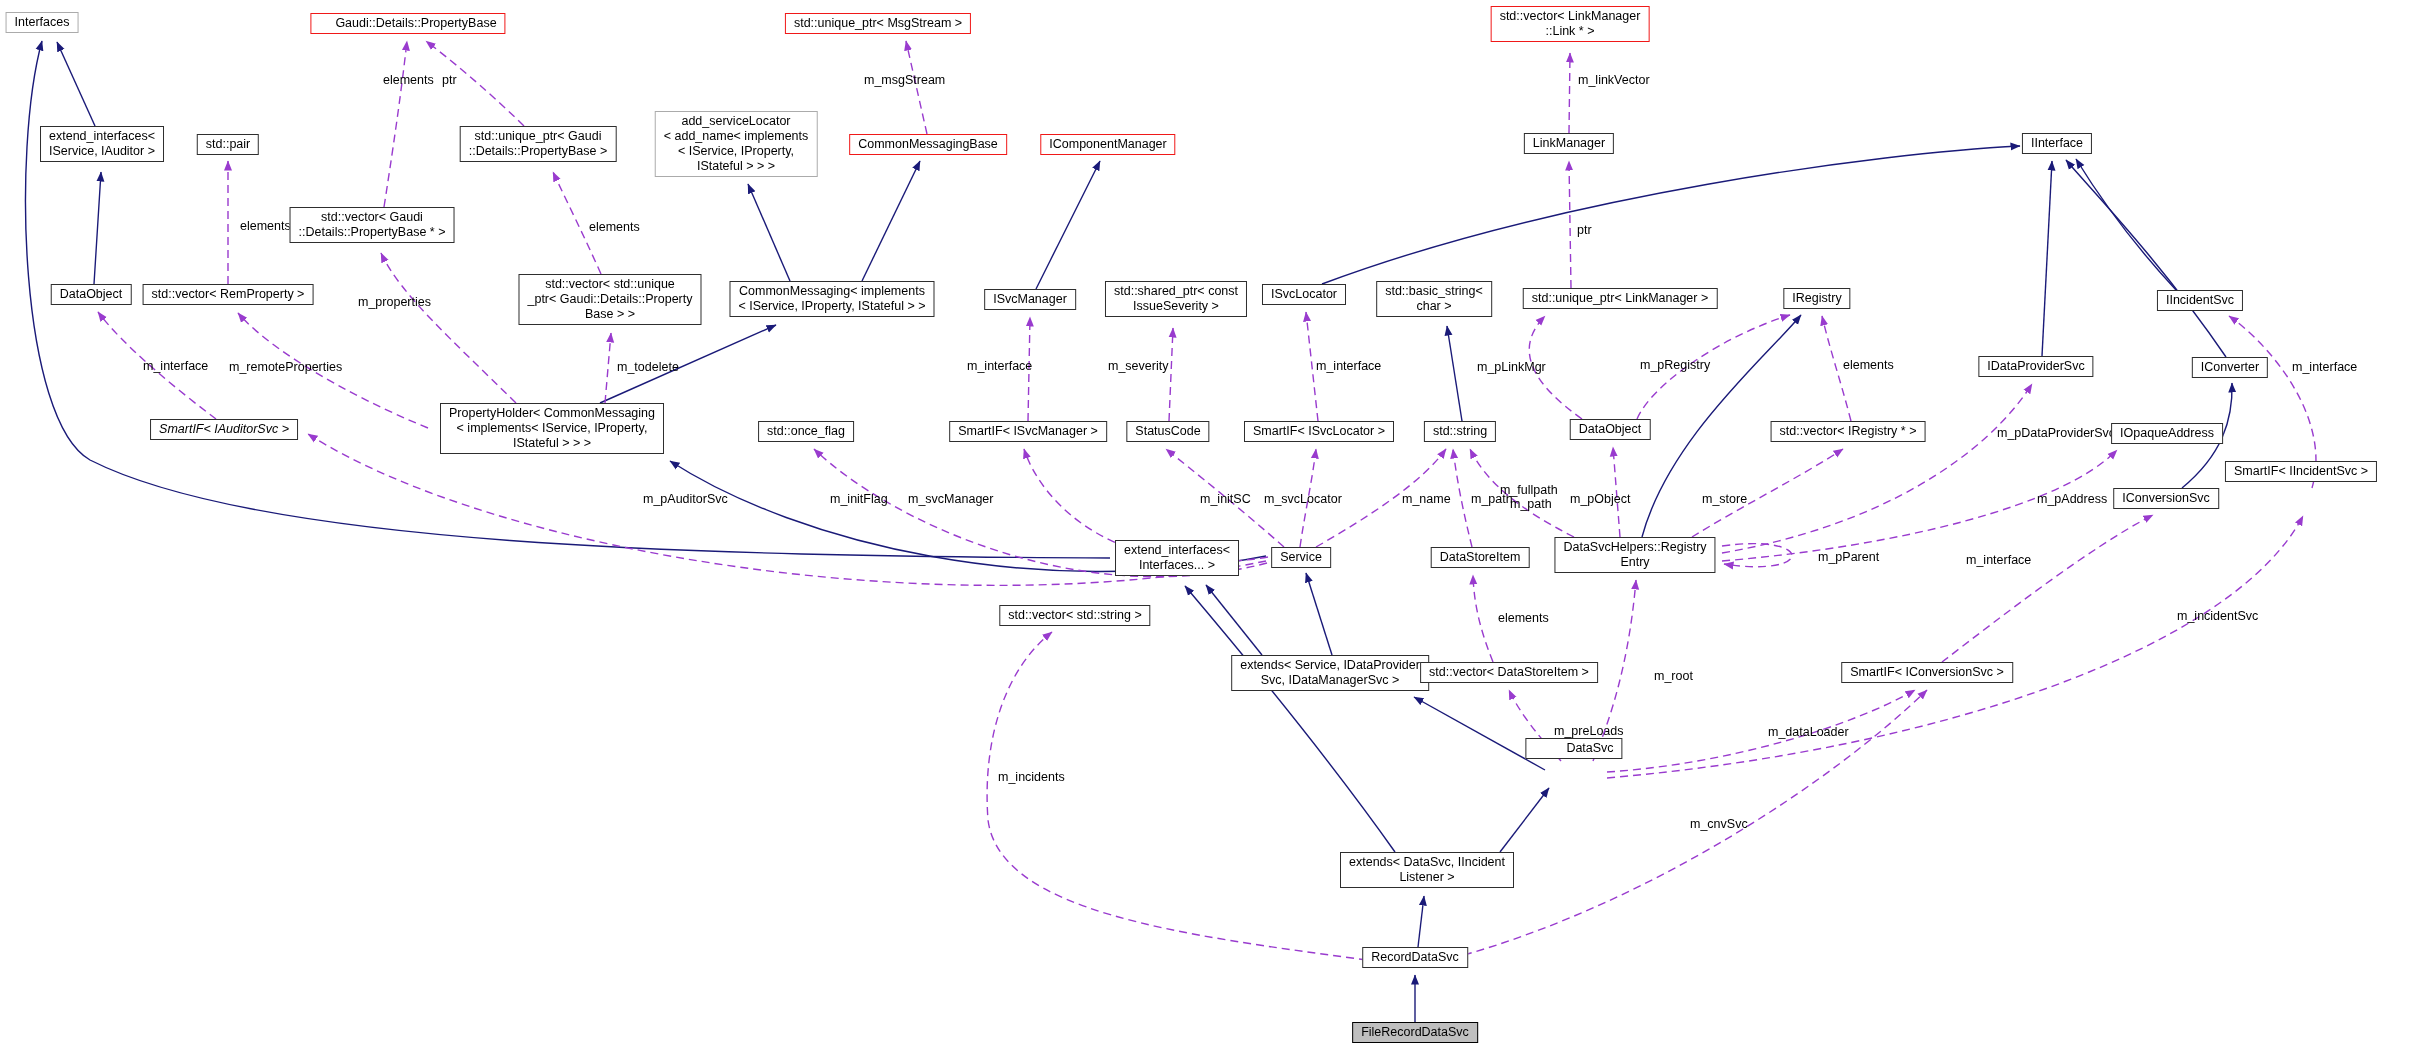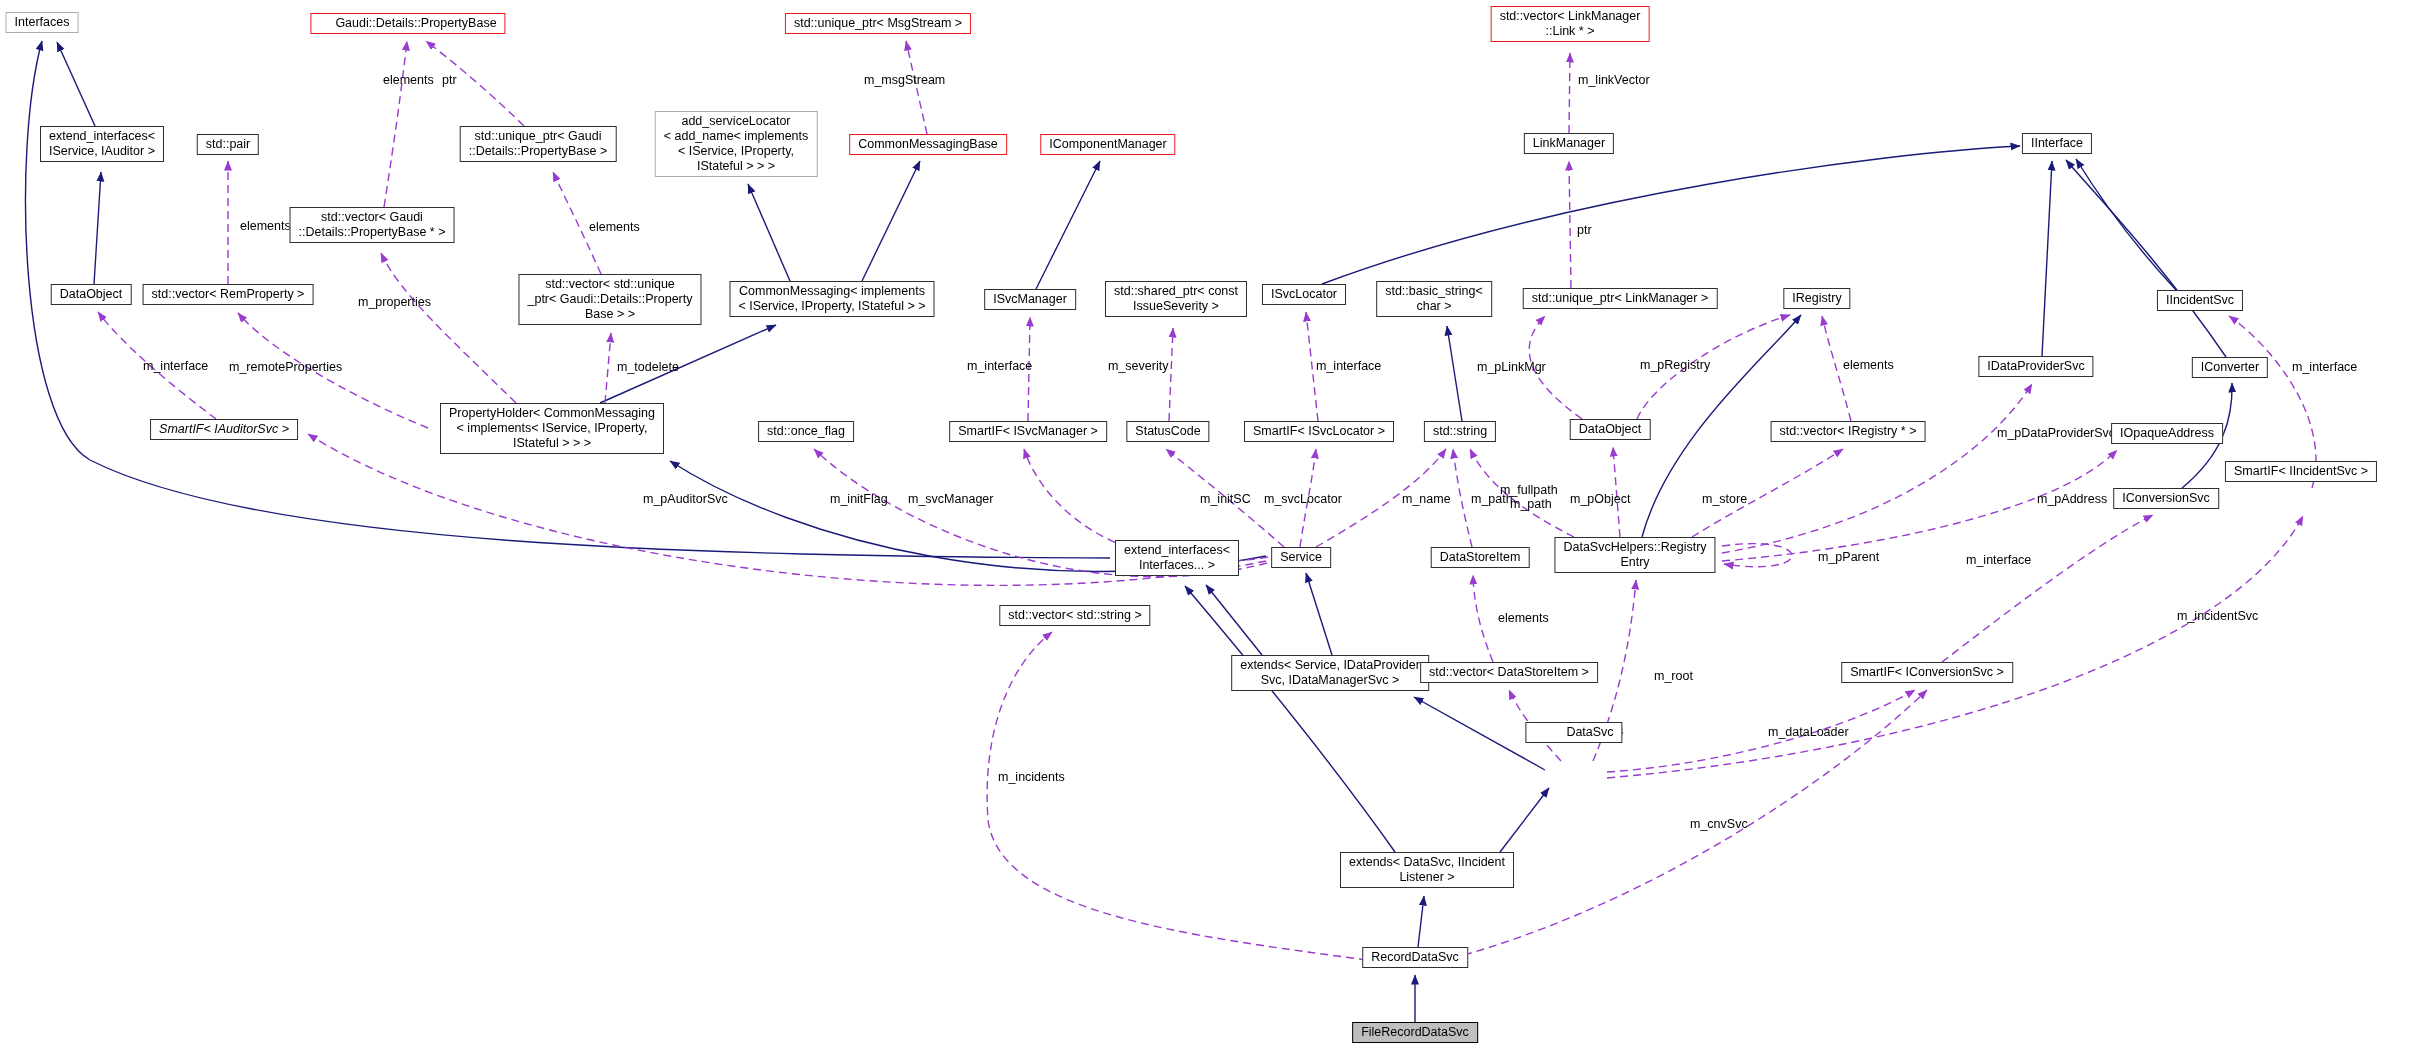--- a/index.html
+++ b/index.html
@@ -286,21 +286,21 @@
       <div class="node normal" style="left: 1330px; top: 655px;">
         <div>extends&lt; Service, IDataProvider</div>
         <div>Svc, IDataManagerSvc &gt;</div>
       </div>
       <div class="node normal" style="left: 1509px; top: 662px;">
         <div>std::vector&lt; DataStoreItem &gt;</div>
       </div>
       <div class="node normal" style="left: 1927px; top: 662px;">
         <div>SmartIF&lt; IConversionSvc &gt;</div>
       </div>
-      <div class="node normal" style="left: 1574px; top: 722px; padding-left: 40px;">
+      <div class="node normal" style="left: 1574px; top: 738px; padding-left: 40px;">
         <div>DataSvc</div>
       </div>
       <div class="node normal" style="left: 1427px; top: 852px;">
         <div>extends&lt; DataSvc, IIncident</div>
         <div>Listener &gt;</div>
       </div>
       <div class="node normal" style="left: 1415px; top: 947px;">
         <div>RecordDataSvc</div>
       </div>
       <div class="node current" style="left: 1415px; top: 1022px;">

